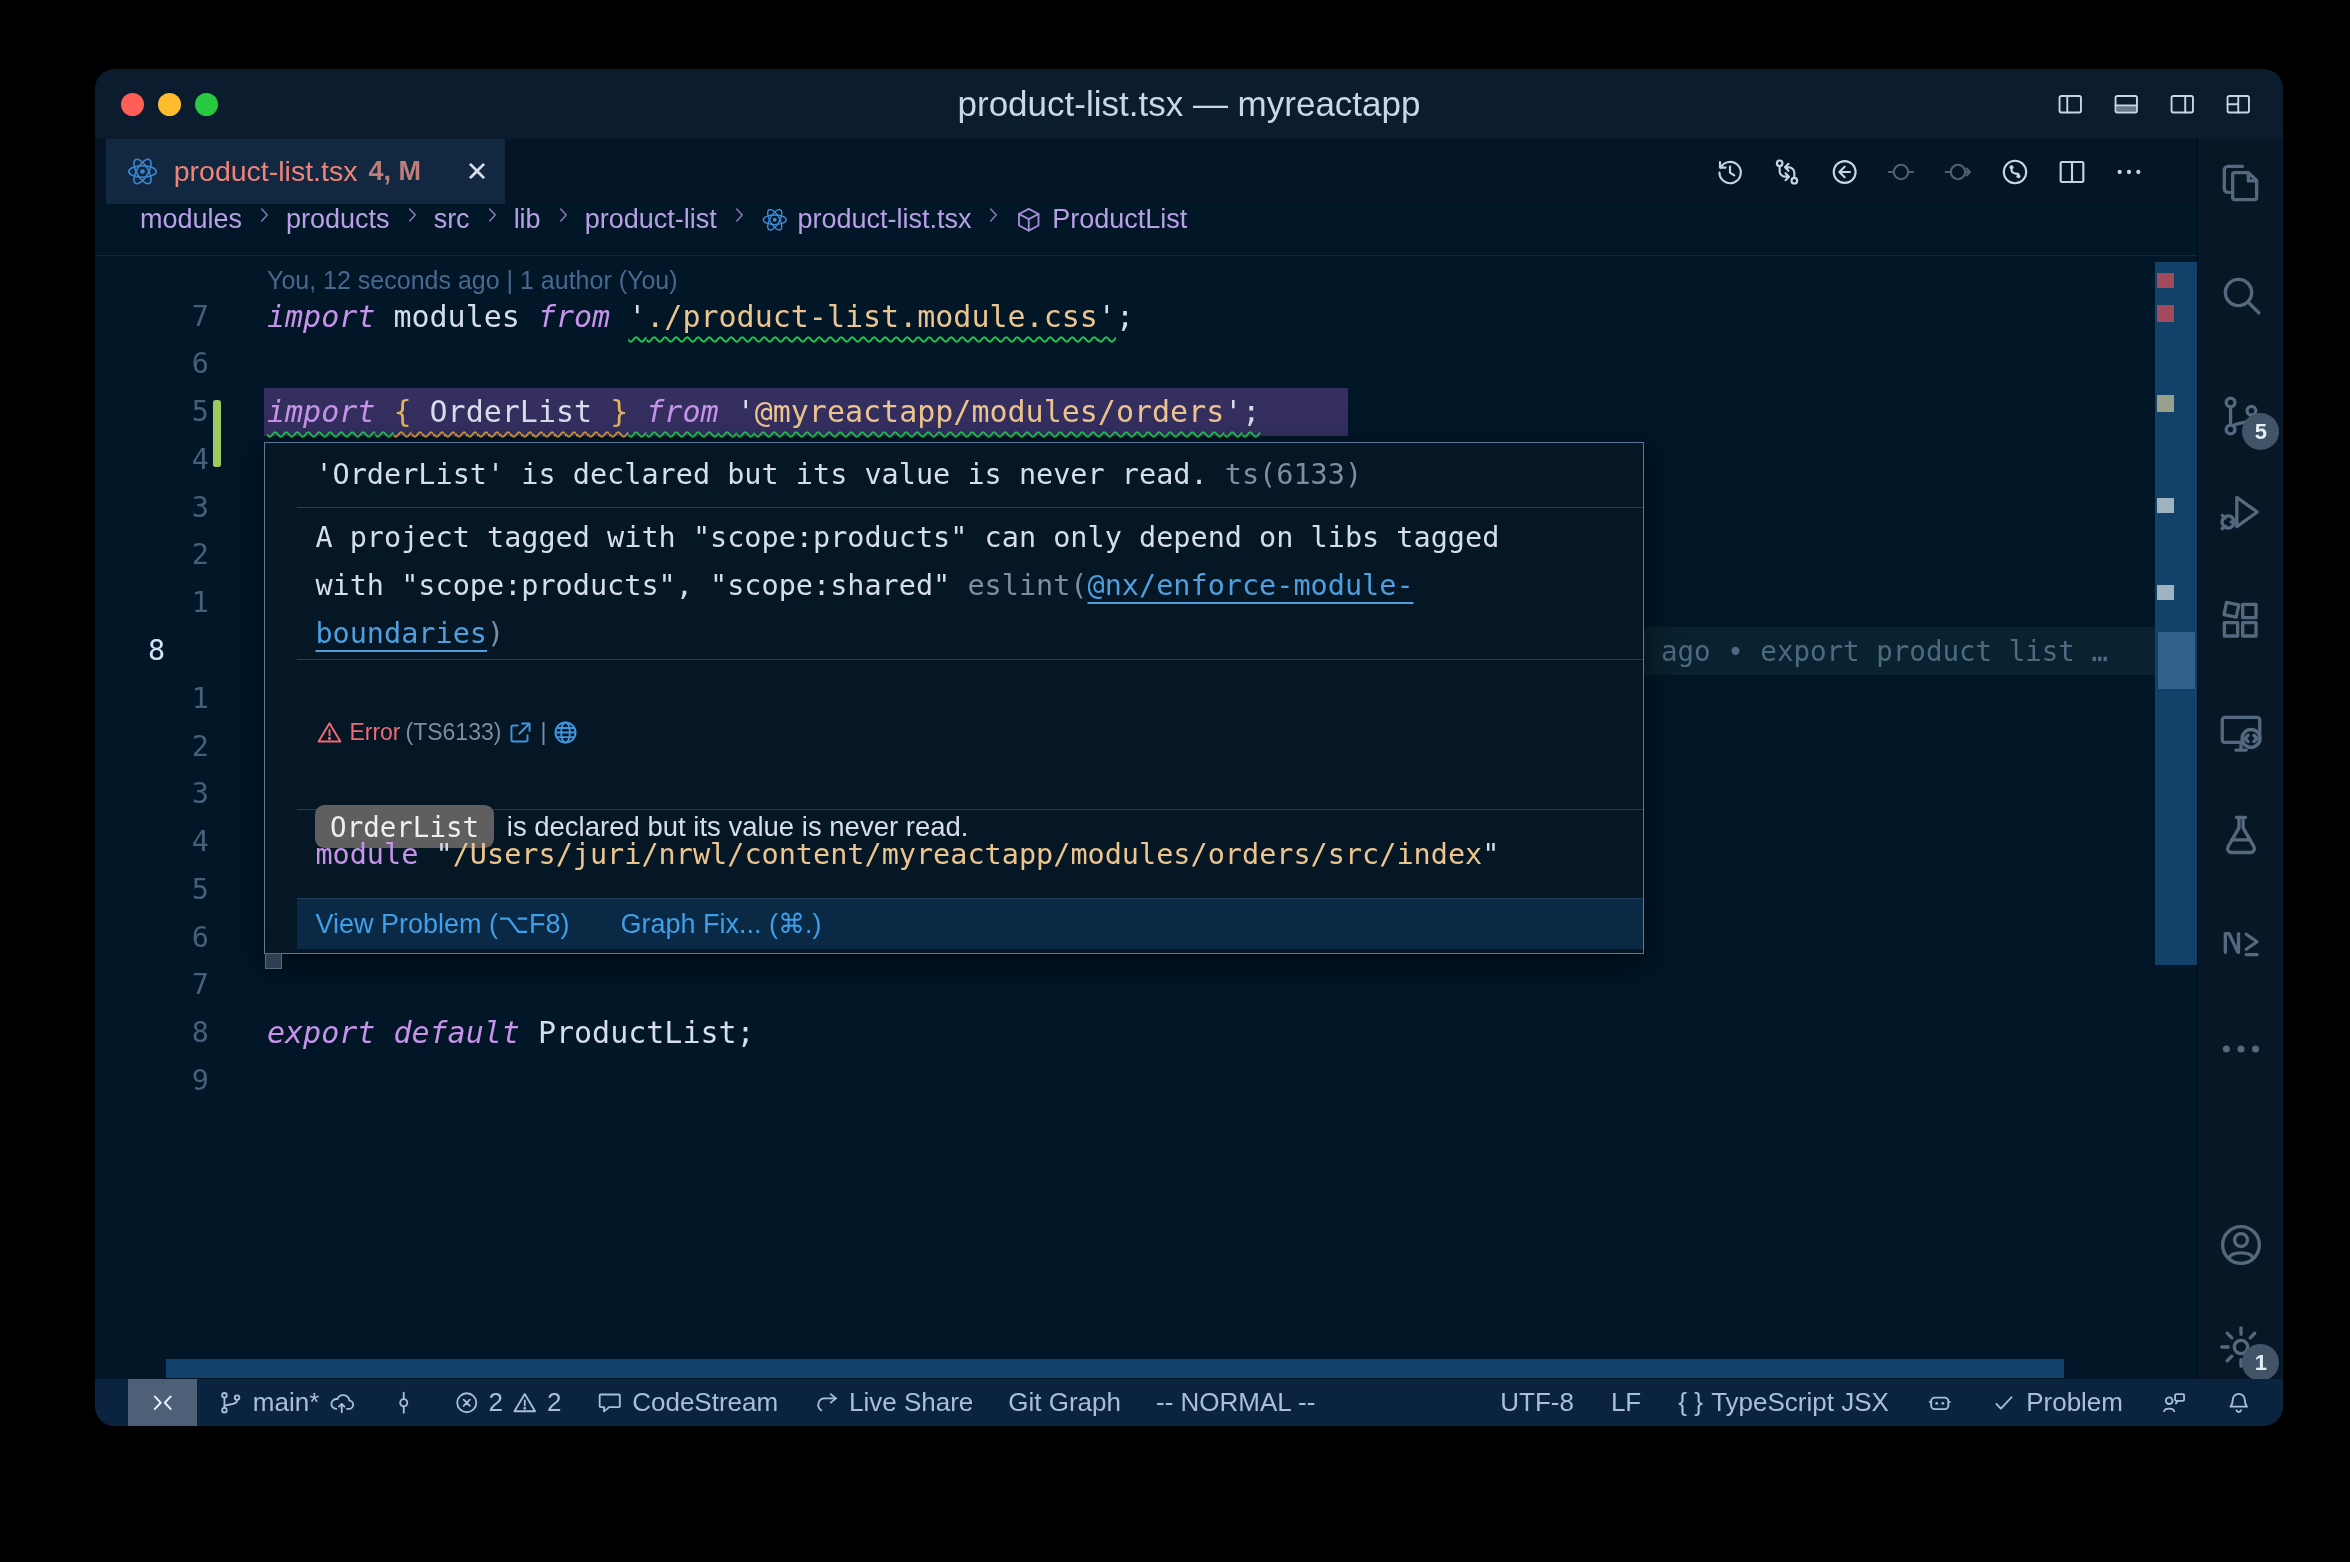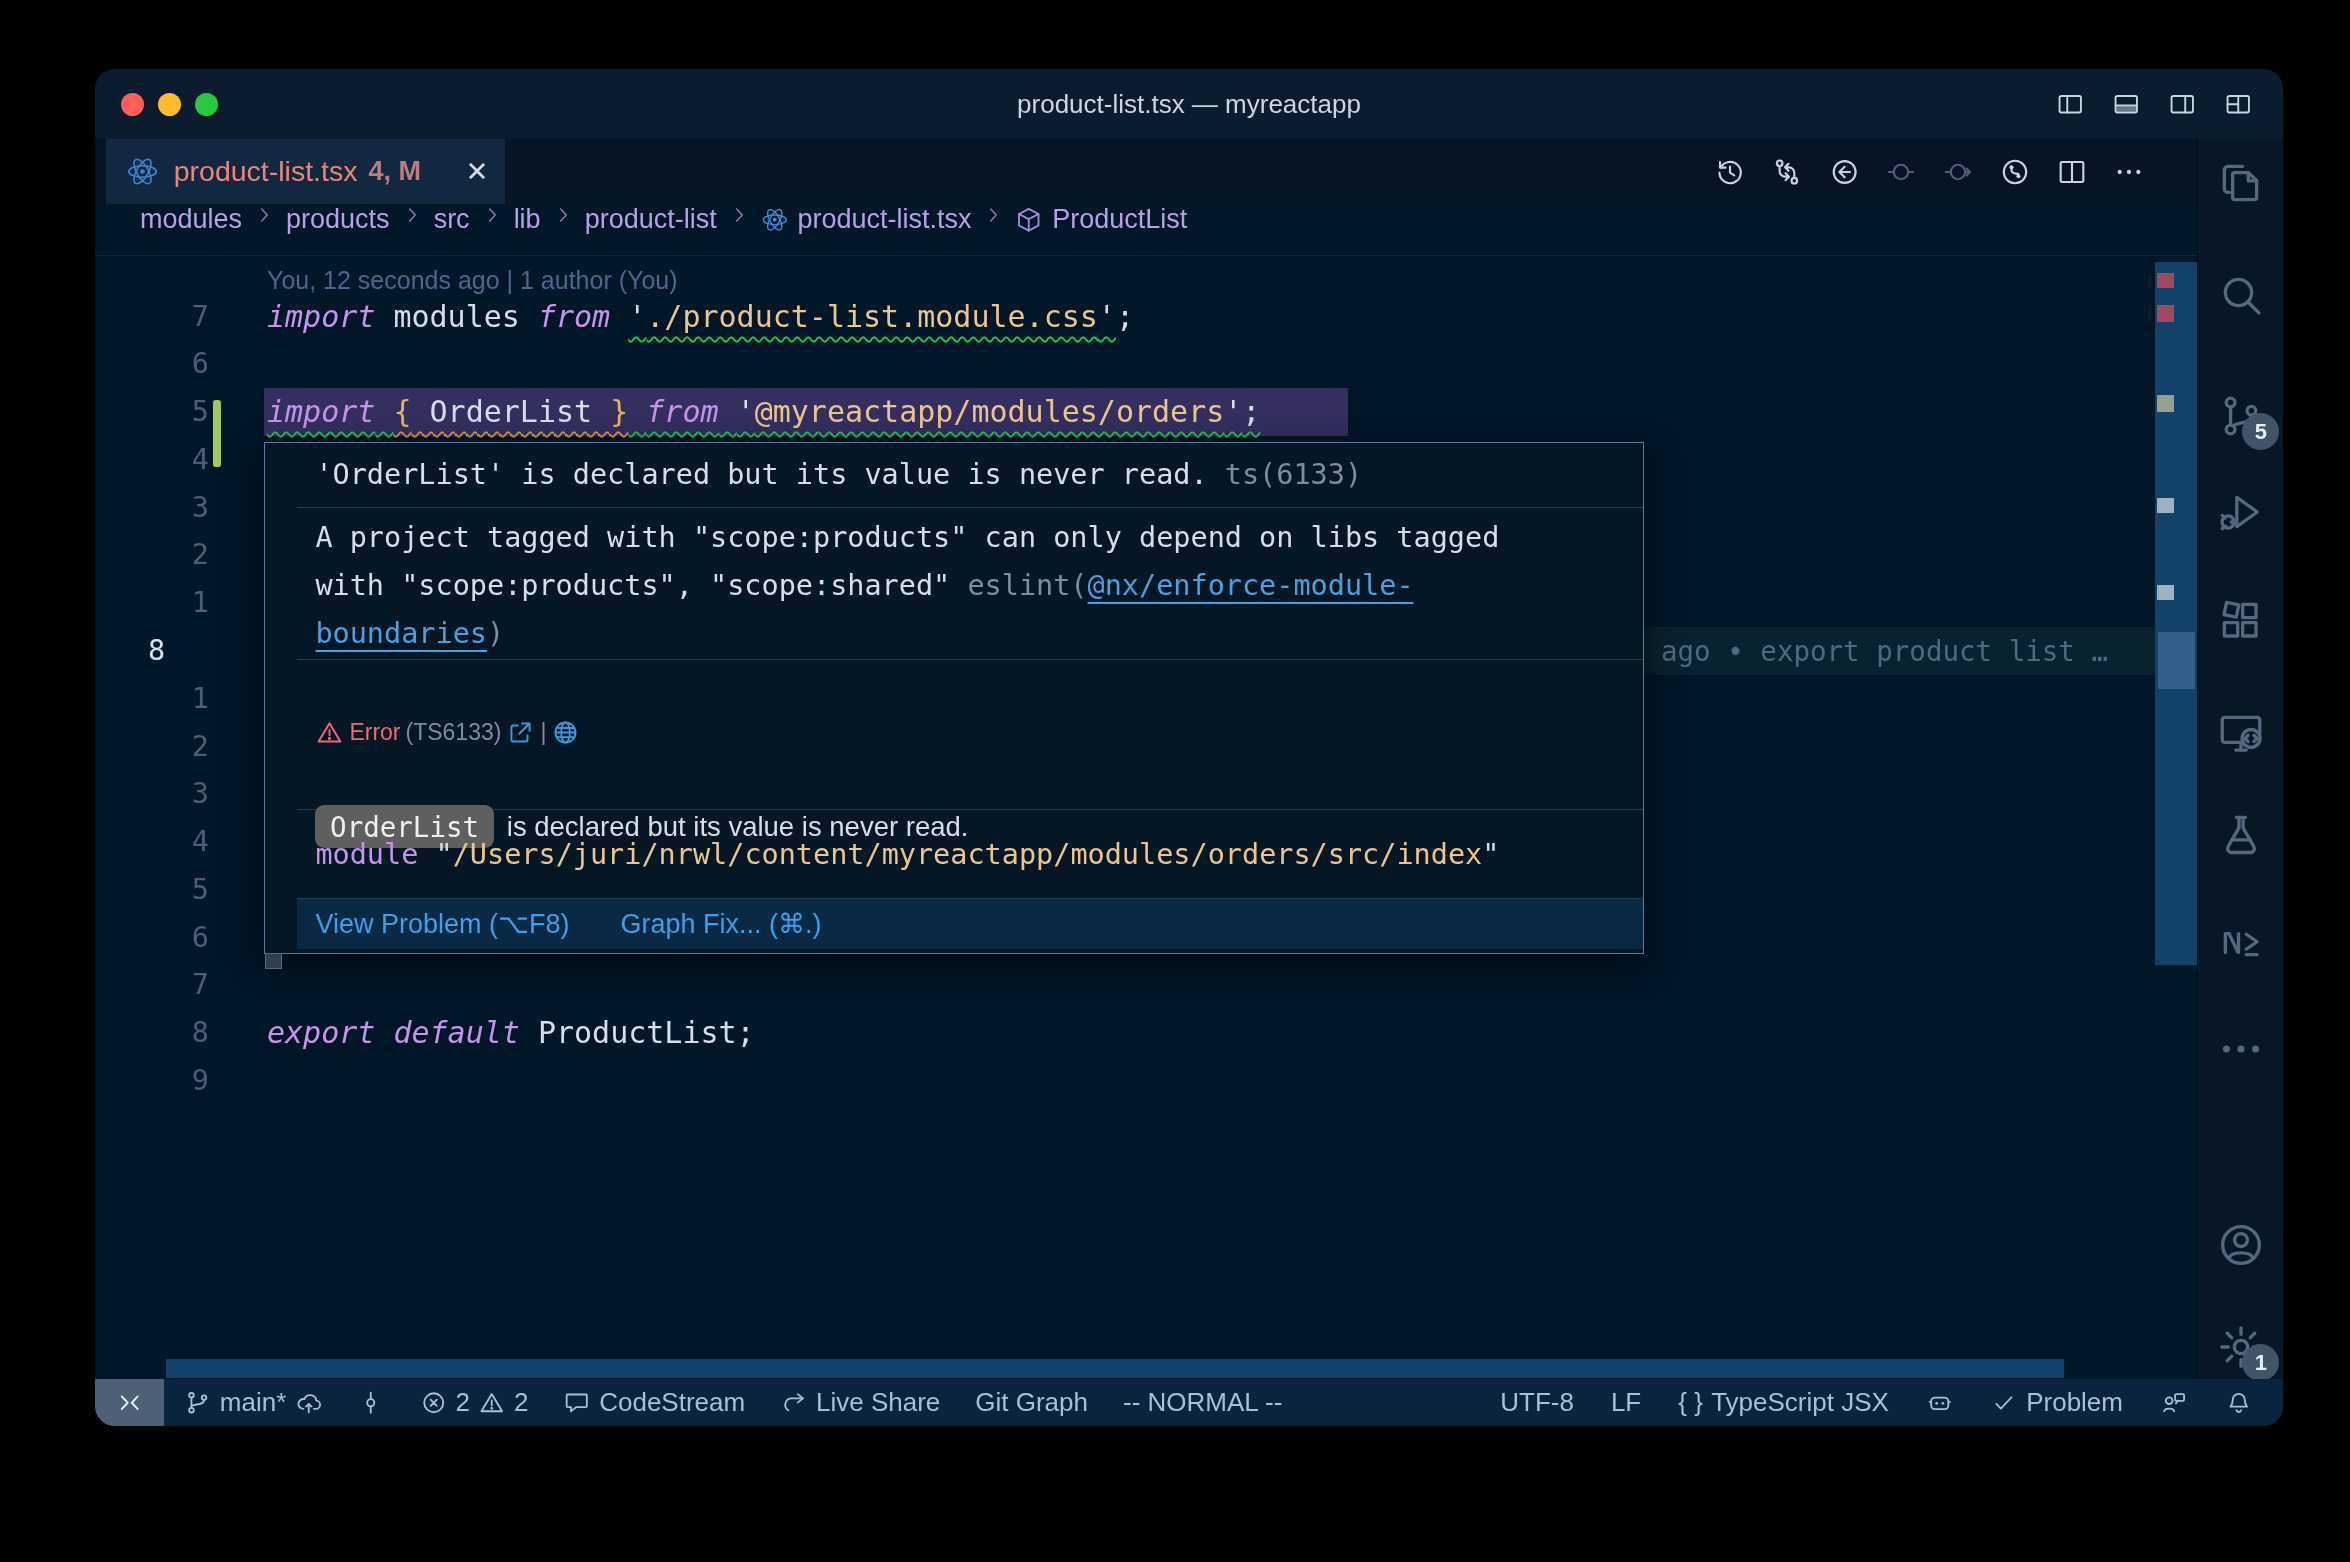--- a/index.html
+++ b/index.html
@@ -7,21 +7,21 @@
        font-family:"Liberation Sans",sans-serif;-webkit-font-smoothing:antialiased;}
   .window{position:absolute;left:95px;top:69px;width:2188px;height:1357px;
           background:#011627;border-radius:20px;overflow:hidden;
           box-shadow:0 27.5px 73px rgba(0,0,0,.8);}
   
   .titlebar{position:absolute;left:0;top:0;width:100%;height:70px;background:#0a1c2e;}
   .traffic{position:absolute;left:26px;top:24px;display:flex;gap:13.8px;}
   .tl{width:23px;height:23px;border-radius:50%;}
   .tl.red{background:#ff5f57}.tl.yellow{background:#febc2e}.tl.green{background:#28c840}
   .wtitle{position:absolute;left:0;right:0;top:0;height:70px;line-height:70px;
-          text-align:center;color:#ccd7e5;font-size:26px;}
+          text-align:center;color:#ccd7e5;font-size:35px;}
   .layouticons{position:absolute;right:31px;top:21px;display:flex;gap:27.5px;color:#c6d5e2;}
   .layouticons .icon{width:28.5px;height:28.5px;}
   
   .tabbar{position:absolute;left:0;top:70px;width:100%;height:65px;background:#061526;}
   .tab{position:absolute;left:11px;top:0;width:399px;height:65px;background:#112840;
        display:flex;align-items:center;padding:0 0 0 20px;box-sizing:border-box;}
   .tab .icon{width:33px;height:33px;color:#3c86cf;flex:0 0 auto;}
   .tab-label{margin-left:14.7px;font-size:28.5px;color:#ee8478;}
   .tab-badge{margin-left:11px;font-size:27px;color:#bf7d7a;font-weight:bold;}
   .tab-close{margin-left:auto;margin-right:16.5px;font-size:27.5px;color:#d7dde8;}
@@ -96,21 +96,21 @@
                border-left:0.9px solid #01080f;}
   .ab-item{position:absolute;left:18.4px;width:50px;height:50px;color:#54687e;}
   .ab-item .icon{width:50px;height:50px;}
   .ab-badge{position:absolute;right:-13px;bottom:-9.2px;min-width:37px;height:37px;border-radius:18.4px;
             background:#415468;color:#e6eef6;font-size:22px;font-weight:bold;text-align:center;
             line-height:37px;}
   
   .statusbar{position:absolute;left:0;top:1310px;width:100%;height:47px;background:#0a2440;
              display:flex;align-items:center;color:#a9bfd8;font-size:26px;}
   .sb-left,.sb-right{display:flex;align-items:center;height:100%;}
-  .sb-left{flex:1 1 auto;}
+  .sb-left{flex:1 1 auto;padding-left:33px;}
   .sb-right{margin-left:auto;padding-right:31px;}
   .sb-item{display:flex;align-items:center;gap:8.3px;margin-right:35px;white-space:nowrap;}
   .sb-right .sb-item{margin-right:0;margin-left:37px;}
   .sb-item .icon{width:27.5px;height:27.5px;}
   .sb-remote{width:69px;height:47px;background:#4e6078;color:#eef3f9;display:flex;
              align-items:center;justify-content:center;margin-right:20px;}
   .sb-remote .icon{width:27.5px;height:27.5px;}
   .icon svg{width:100%;height:100%;display:block;}
 </style>
 </head>

